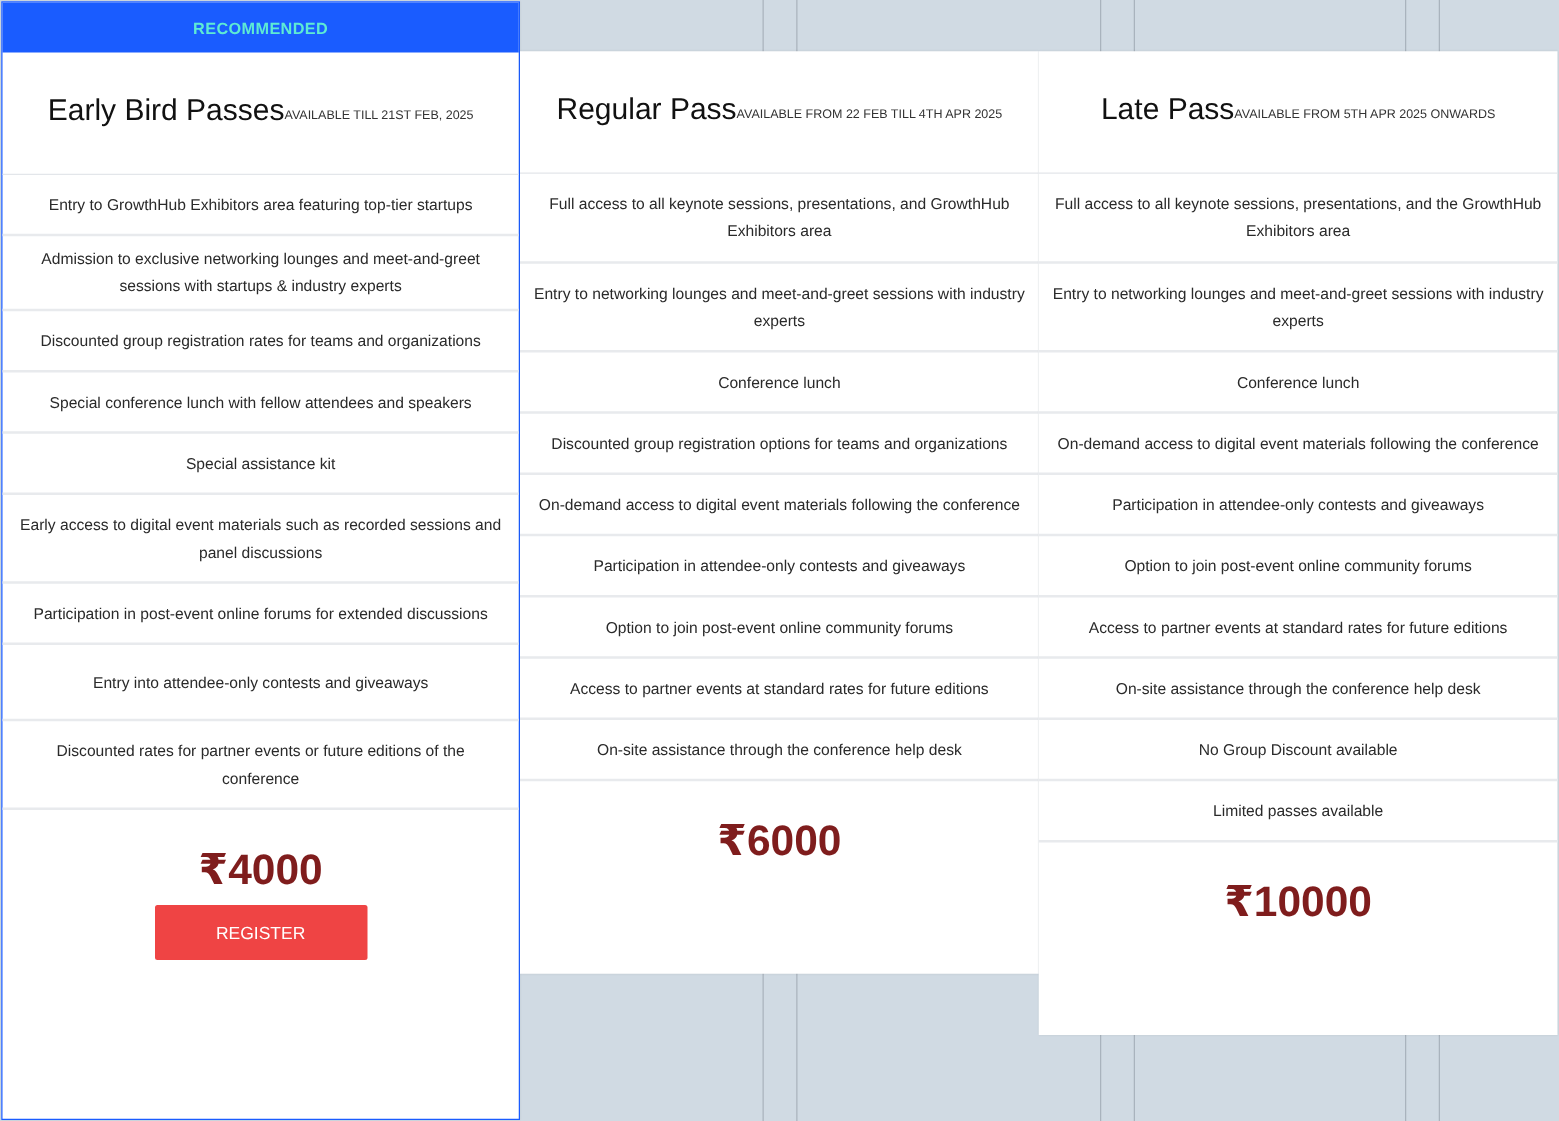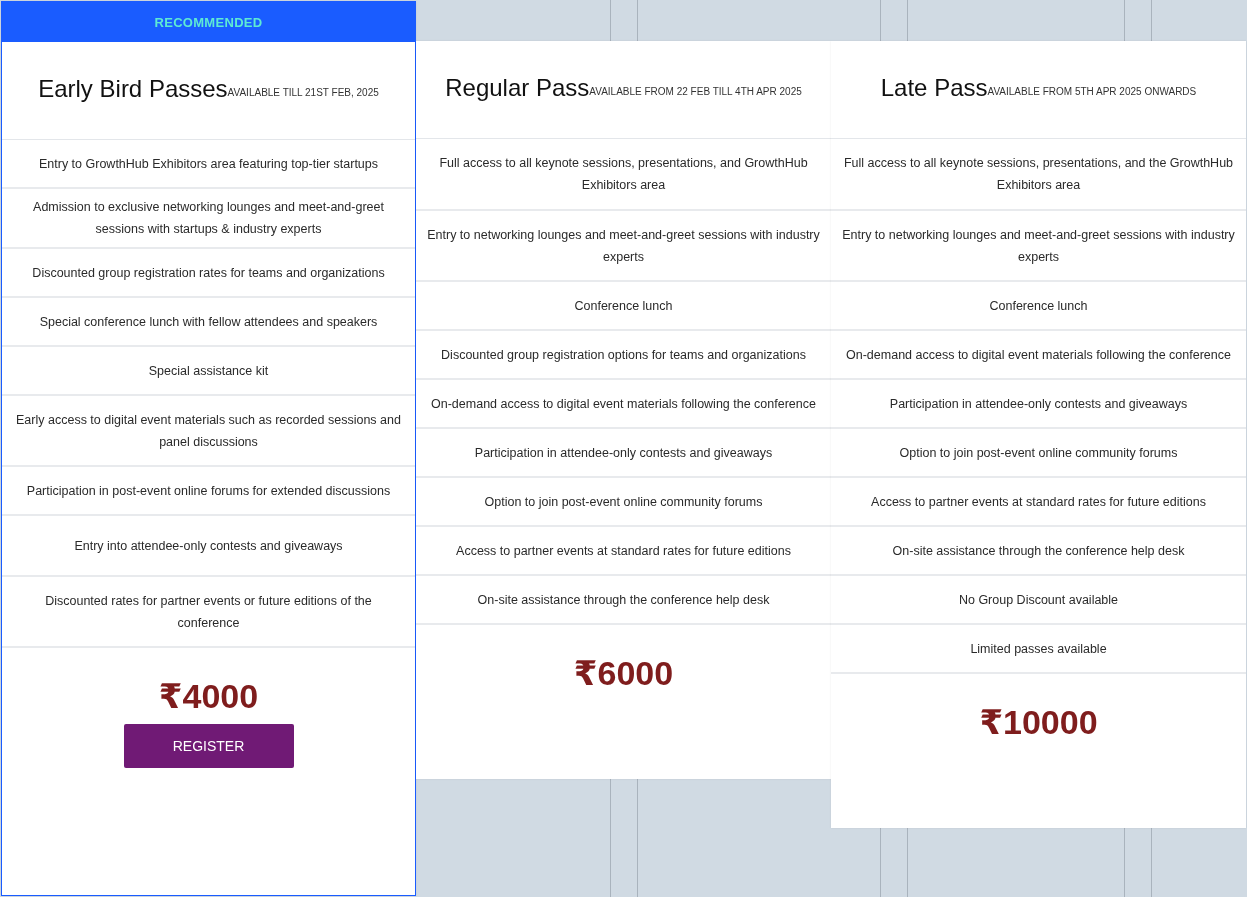--- a/index.html
+++ b/index.html
@@ -23,21 +23,21 @@
   .title { font-size: 24px; color: #111; margin-bottom: 8px; }
   .subtitle { font-size: 10px; color: #333; }
   .feat {
     border-bottom: 2px solid #e8eaed; box-sizing: border-box;
     display: flex; align-items: center; justify-content: center; text-align: center;
     font-size: 12.5px; color: #2a2a2a; line-height: 22px; padding: 0 2px;
   }
   .price { text-align: center; font-size: 34px; color: #7f1d1d; font-weight: bold; }
   .register {
     display: block; margin: 8px auto 0; width: 170px; height: 44px;
-    background: #701a75; color: #fff; border: none; border-radius: 2px;
+    background: #ef4444; color: #fff; border: none; border-radius: 2px;
     font-size: 14px; font-family: "Liberation Sans", sans-serif; cursor: pointer;
   }
 </style>
 </head>
 <body>
 
 <div class="stripe" style="left:610px"></div>
 <div class="stripe" style="left:637px"></div>
 <div class="stripe" style="left:880px"></div>
 <div class="stripe" style="left:907px"></div>

